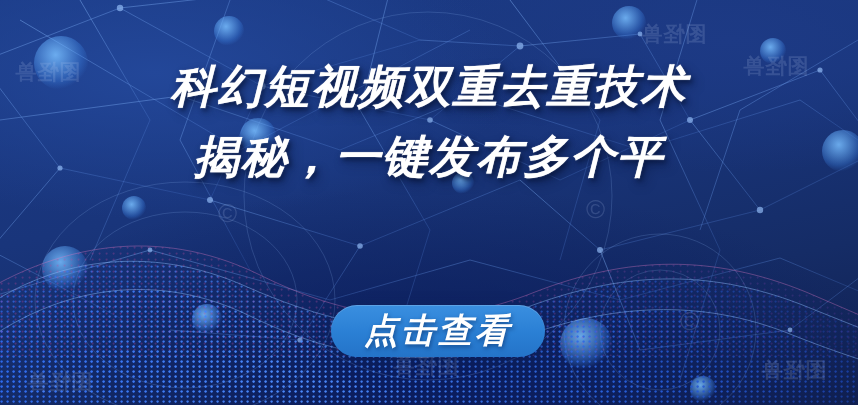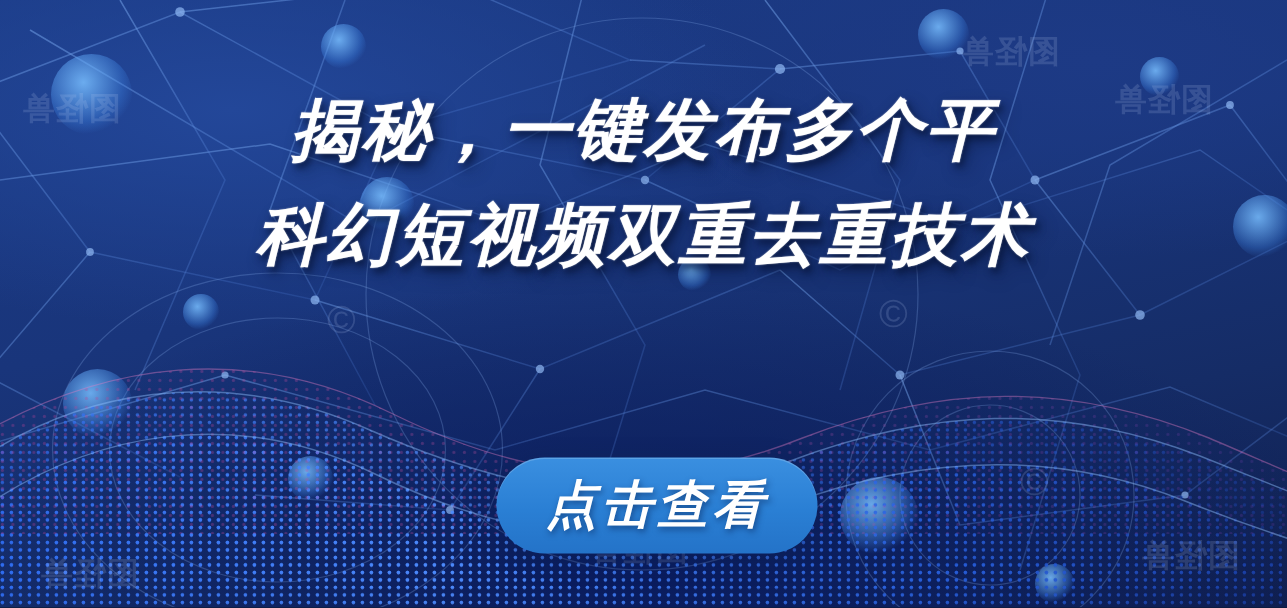--- a/index.html
+++ b/index.html
@@ -66,21 +66,21 @@
       0 0 1px rgba(255,255,255,.8),
       2px 3px 5px rgba(6,18,52,.75),
       4px 6px 12px rgba(6,18,52,.45);
     white-space:nowrap;
   }
 
   
   #cta{
     position:absolute;z-index:9;
     left:331px;top:305px;
-    width:214px;height:64px;
+    width:214px;height:52px;
     border-radius:32px;
     background:linear-gradient(180deg,#3a8fe0 0%,#2a7fd4 55%,#2473c8 100%);
     box-shadow:0 4px 16px rgba(10,30,80,.45), inset 0 1px 0 rgba(255,255,255,.18);
     display:flex;align-items:center;justify-content:center;
     cursor:pointer;border:none;
   }
   #cta-label{
     color:#ffffff;
     font-family:"DejaVu Sans","Liberation Sans",sans-serif;
     font-weight:700;font-style:italic;
@@ -223,21 +223,21 @@
   <div class="wm" style="left:26px;top:368px;">图怪兽</div>
   <div class="wm" style="left:392px;top:352px;">图怪兽</div>
   <div class="wm" style="left:760px;top:356px;">图怪兽</div>
   <div class="wm" style="left:640px;top:20px;">图怪兽</div>
 
   <div class="cmark" style="left:218px;top:198px;">©</div>
   <div class="cmark" style="left:586px;top:194px;">©</div>
   <div class="cmark" style="left:680px;top:306px;">©</div>
 
   <div id="headline">
+    <span class="hl-line">科幻短视频双重去重技术</span>
     <span class="hl-line">揭秘，一键发布多个平</span>
-    <span class="hl-line">科幻短视频双重去重技术</span>
   </div>
 
   <div id="cta">
     <span id="cta-label">点击查看</span>
   </div>
 
 </div>
 
 </body></html>

